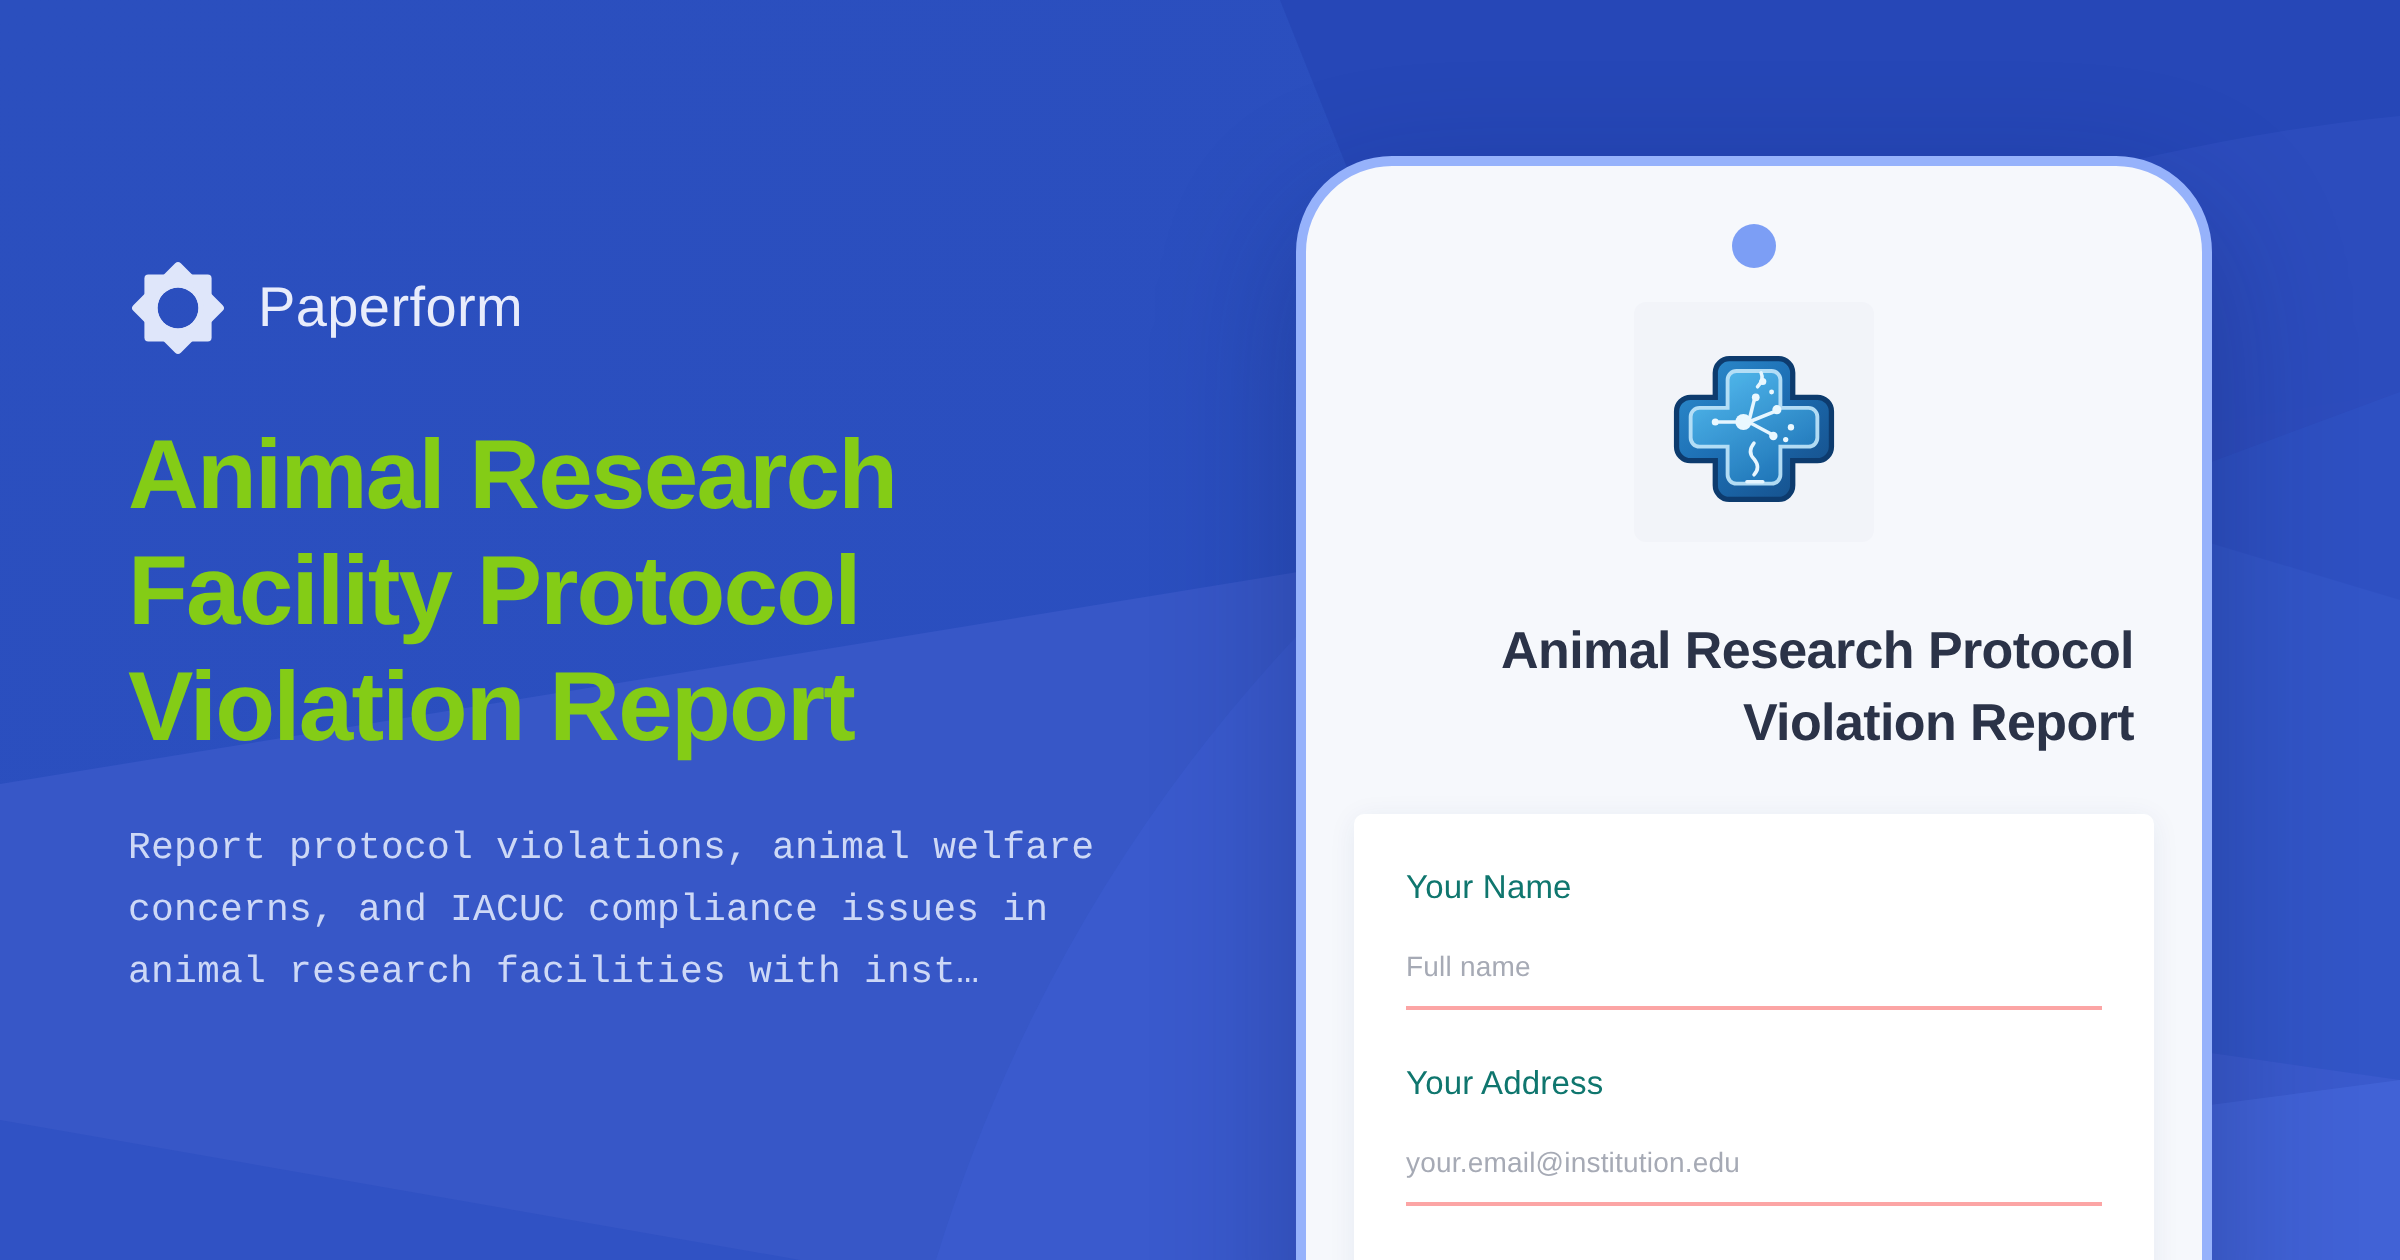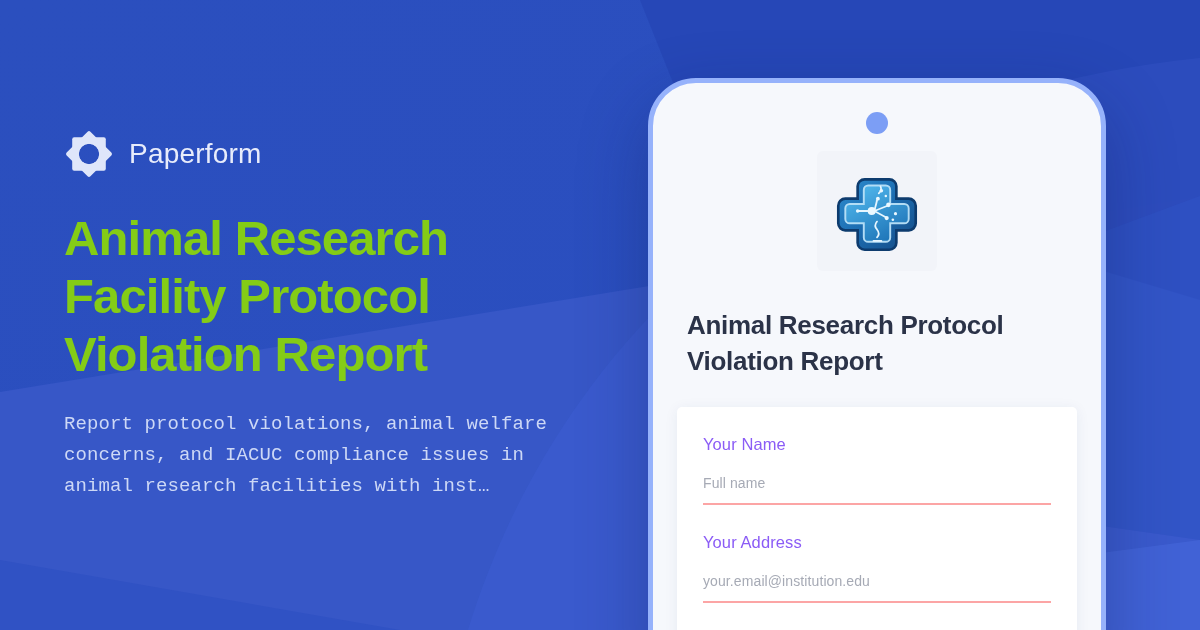--- a/index.html
+++ b/index.html
@@ -97,21 +97,21 @@
     border-radius:6px;
     background:#f2f4f9;
     display:flex; align-items:center; justify-content:center;
     flex:none;
   }
   .form-logo svg { width:88px; height:88px; display:block; }
 
   .form-title {
     margin-top:36px;
     width:380px;
-    text-align:left;
+    text-align:right;
     font-size:26px;
     line-height:36px;
     font-weight:700;
     color:#2b3348;
     letter-spacing:-0.3px;
   }
 
   .form-card {
     margin-top:28px;
     width:400px;
@@ -119,21 +119,21 @@
     border-radius:5px;
     box-shadow:0 2px 14px rgba(30,50,120,.07);
     padding:0 26px;
     flex:1;
   }
 
   .field { padding-top:28px; }
   .field-label {
     font-size:16.5px;
     font-weight:400;
-    color:#8b5cf6;
+    color:#0f766e;
     letter-spacing:.1px;
   }
   .field-input {
     margin-top:21px;
     padding-bottom:12px;
     border-bottom:2px solid #fca5a5;
     font-size:14px;
     color:#a6aab5;
     letter-spacing:.1px;
   }

